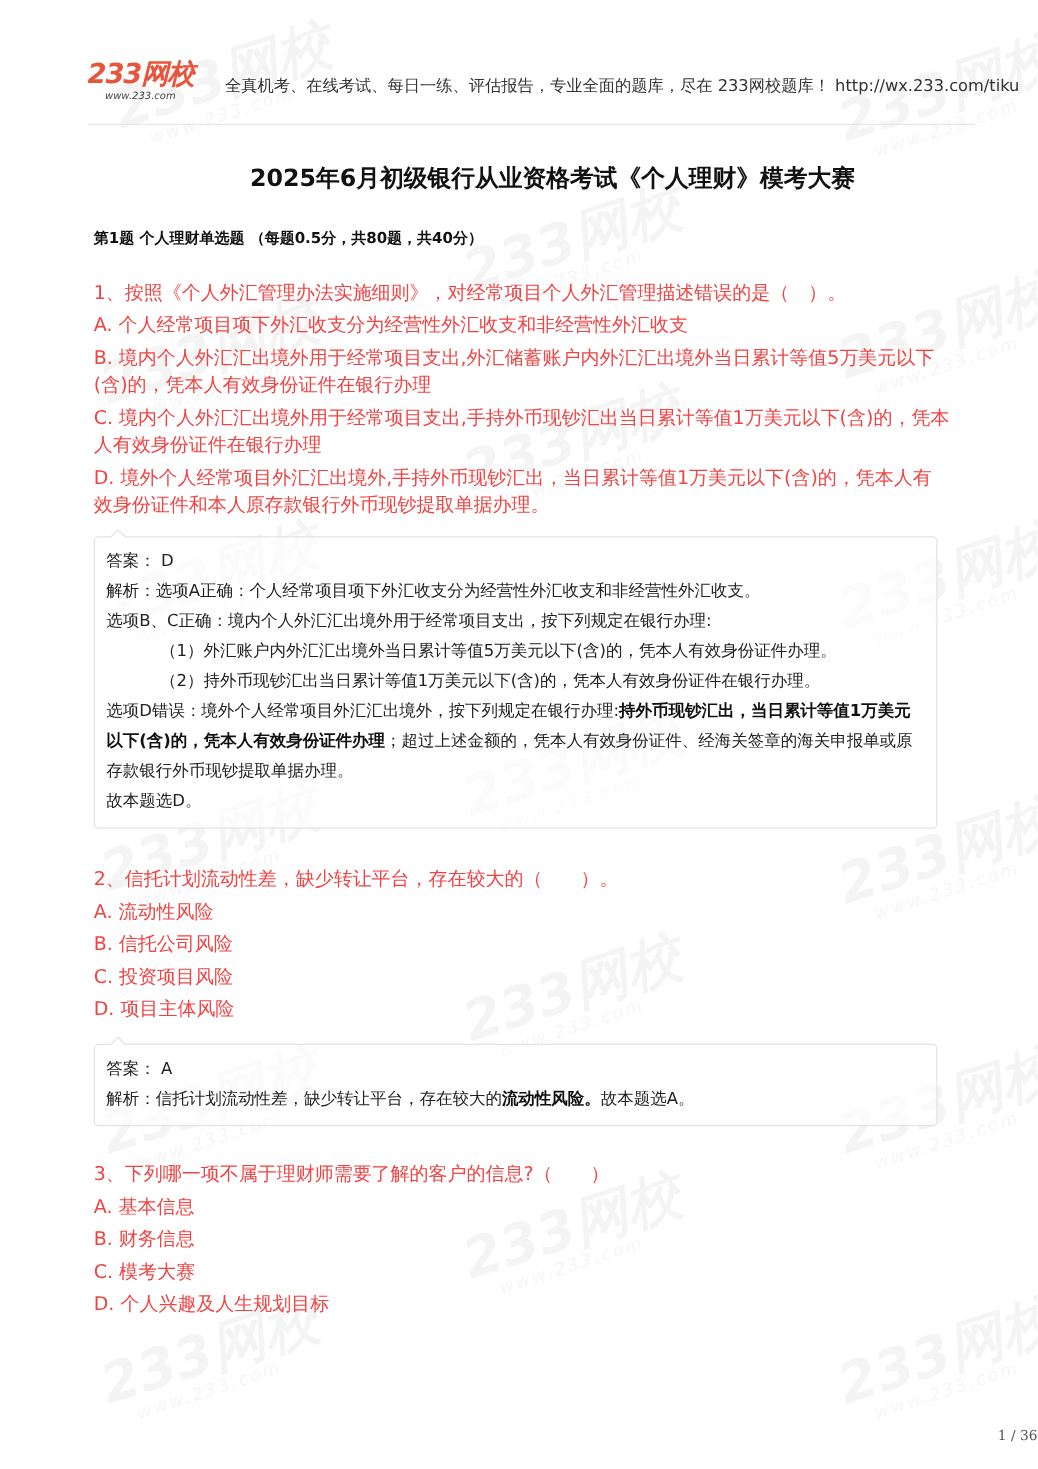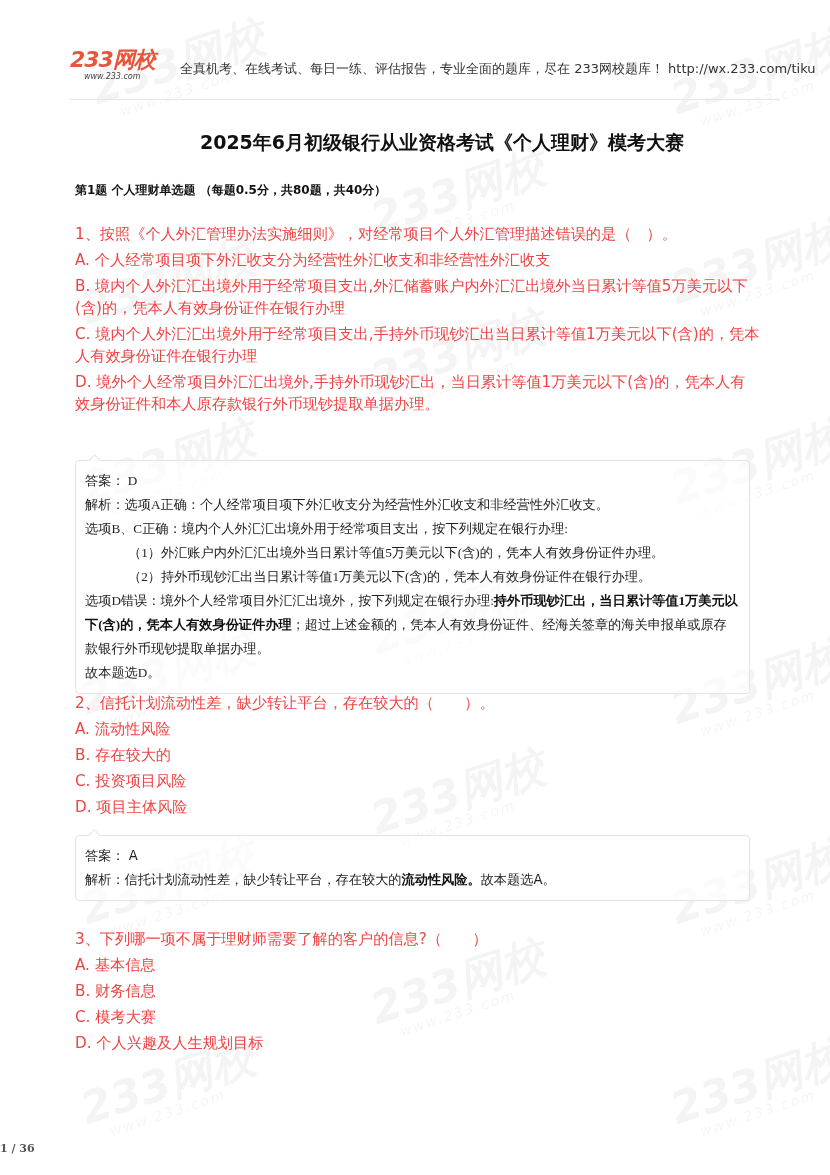--- a/index.html
+++ b/index.html
@@ -21,21 +21,21 @@
   .section { position: absolute; left: 75px; top: 182px; font-size: 12px; font-weight: bold; color: #111; }
   .q { position: absolute; left: 75px; width: 685px; font-size: 15.2px; color: #ef4444; line-height: 22px; }
   .q .stem { margin-bottom: 4px; }
   .q .opt { margin-bottom: 4px; }
   .ans { position: absolute; left: 75px; width: 654px; border: 1px solid #e3e3e3; border-radius: 4px; padding: 8px 10px 8px 9px;
          font-size: 13.2px; color: #222; line-height: 24px; background: rgba(255,255,255,0.6); }
   .ans::before { content: ""; position: absolute; left: 14px; top: -5px; width: 8px; height: 8px; background: #fff;
                  border-left: 1px solid #e3e3e3; border-top: 1px solid #e3e3e3; transform: rotate(45deg); }
   .ans b { font-weight: bold; color: #111; }
   .indent { padding-left: 6px; margin-left: 37px; }
-  .pager { position: absolute; left: 0; top: 1142px; width: 830px; text-align: left; font-family: "DejaVu Serif", serif; font-size: 11px; color: #555; font-weight: bold; }
+  .pager { position: absolute; left: 0; top: 1142px; width: 830px; text-align: right; font-family: "DejaVu Serif", serif; font-size: 11px; color: #555; }
 </style>
 </head>
 <body>
 
 <div class="wm" style="left:90px;top:40px;">
     <span class="big">233网校</span>
     <span class="small">www.233.com</span>
   </div>
 <div class="wm" style="left:670px;top:50px;">
     <span class="big">233网校</span>
@@ -115,34 +115,34 @@
 <div class="section">第1题 个人理财单选题 （每题0.5分，共80题，共40分）</div>
 
 <div class="q" style="top:223px;">
   <div class="stem">1、按照《个人外汇管理办法实施细则》，对经常项目个人外汇管理描述错误的是（　）。</div>
   <div class="opt">A. 个人经常项目项下外汇收支分为经营性外汇收支和非经营性外汇收支</div>
   <div class="opt">B. 境内个人外汇汇出境外用于经常项目支出,外汇储蓄账户内外汇汇出境外当日累计等值5万美元以下(含)的，凭本人有效身份证件在银行办理</div>
   <div class="opt">C. 境内个人外汇汇出境外用于经常项目支出,手持外币现钞汇出当日累计等值1万美元以下(含)的，凭本人有效身份证件在银行办理</div>
   <div class="opt">D. 境外个人经常项目外汇汇出境外,手持外币现钞汇出，当日累计等值1万美元以下(含)的，凭本人有效身份证件和本人原存款银行外币现钞提取单据办理。</div>
 </div>
 
-<div class="ans" style="top:460px;font-family:Liberation Serif, serif;">
+<div class="ans" style="top:429px;">
   <div><span>答案：</span>&nbsp;<span>D</span></div>
   <div>解析：选项A正确：个人经常项目项下外汇收支分为经营性外汇收支和非经营性外汇收支。</div>
   <div>选项B、C正确：境内个人外汇汇出境外用于经常项目支出，按下列规定在银行办理:</div>
   <div class="indent">（1）外汇账户内外汇汇出境外当日累计等值5万美元以下(含)的，凭本人有效身份证件办理。</div>
   <div class="indent">（2）持外币现钞汇出当日累计等值1万美元以下(含)的，凭本人有效身份证件在银行办理。</div>
   <div><span>选项D错误：境外个人经常项目外汇汇出境外，按下列规定在银行办理:</span><b>持外币现钞汇出，当日累计等值1万美元以下(含)的，凭本人有效身份证件办理</b><span>；超过上述金额的，凭本人有效身份证件、经海关签章的海关申报单或原存款银行外币现钞提取单据办理。</span></div>
   <div>故本题选D。</div>
 </div>
 
 <div class="q" style="top:692px;">
   <div class="stem">2、信托计划流动性差，缺少转让平台，存在较大的（　　）。</div>
   <div class="opt">A. 流动性风险</div>
-  <div class="opt">B. 存在较大的</div>
+  <div class="opt">B. 信托公司风险</div>
   <div class="opt">C. 投资项目风险</div>
   <div class="opt">D. 项目主体风险</div>
 </div>
 
 <div class="ans" style="top:835px;">
   <div><span>答案：</span>&nbsp;<span>A</span></div>
   <div><span>解析：信托计划流动性差，缺少转让平台，存在较大的</span><b>流动性风险。</b><span>故本题选A。</span></div>
 </div>
 
 <div class="q" style="top:928px;">

